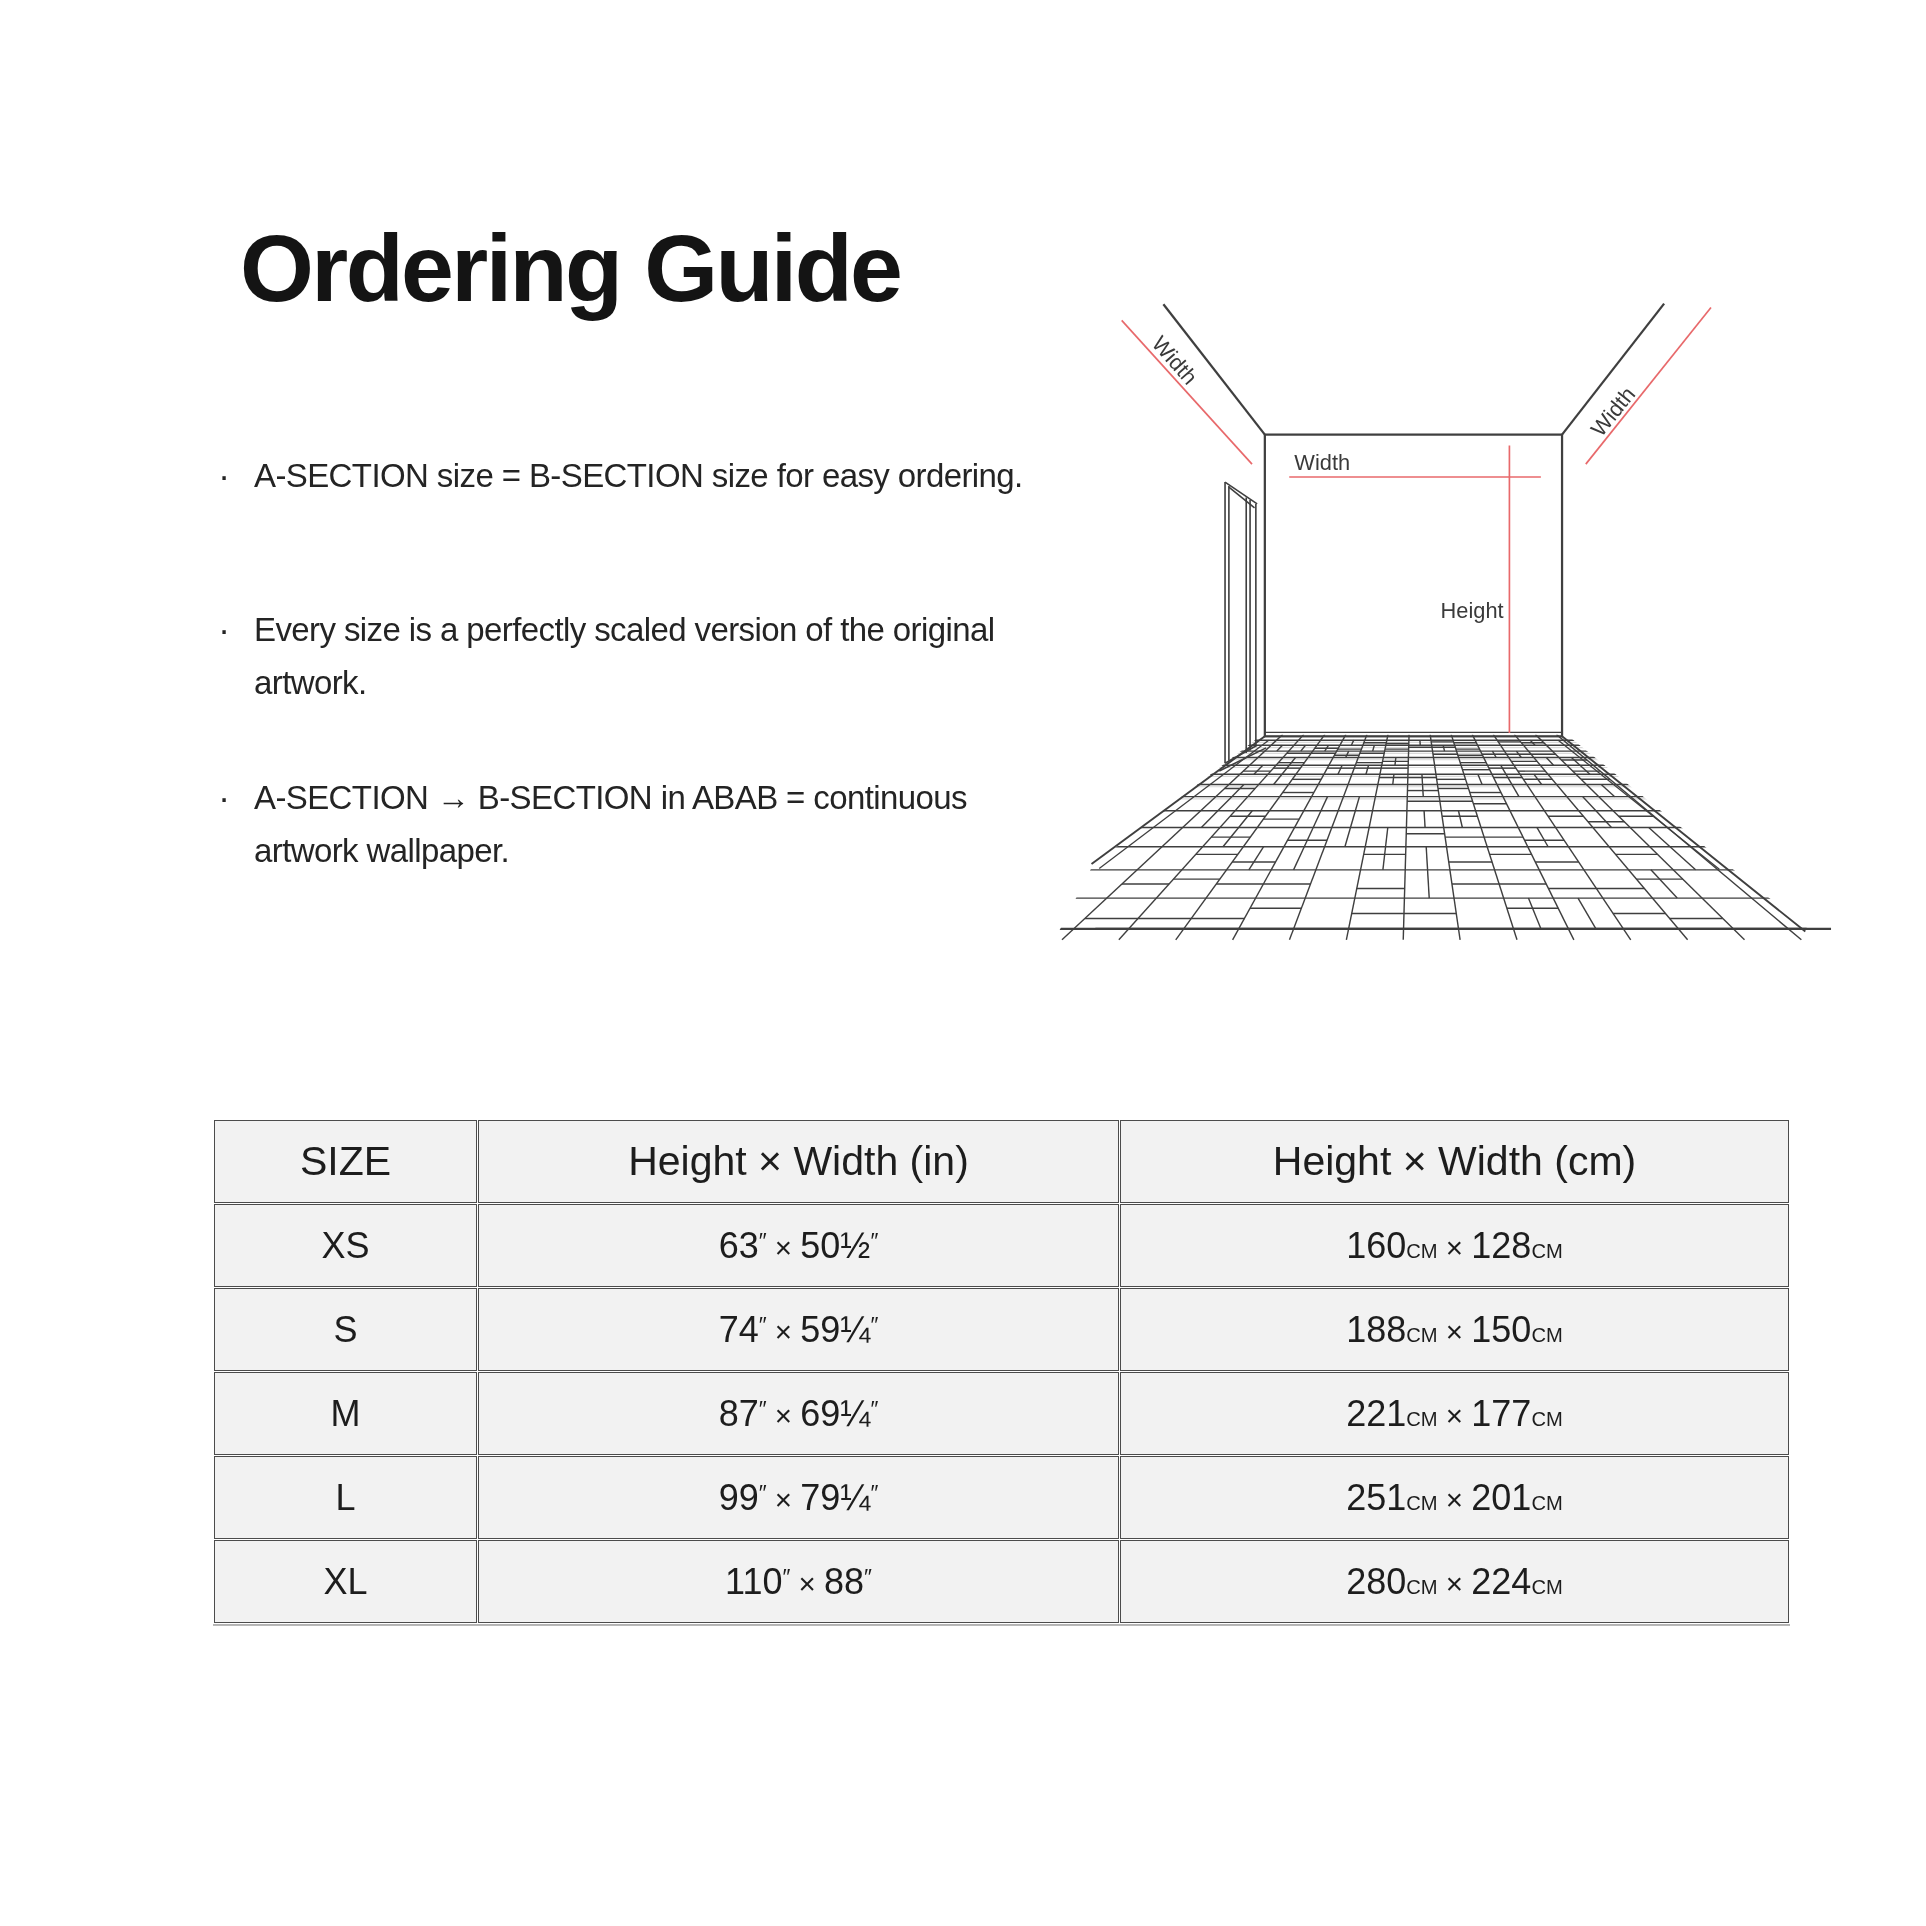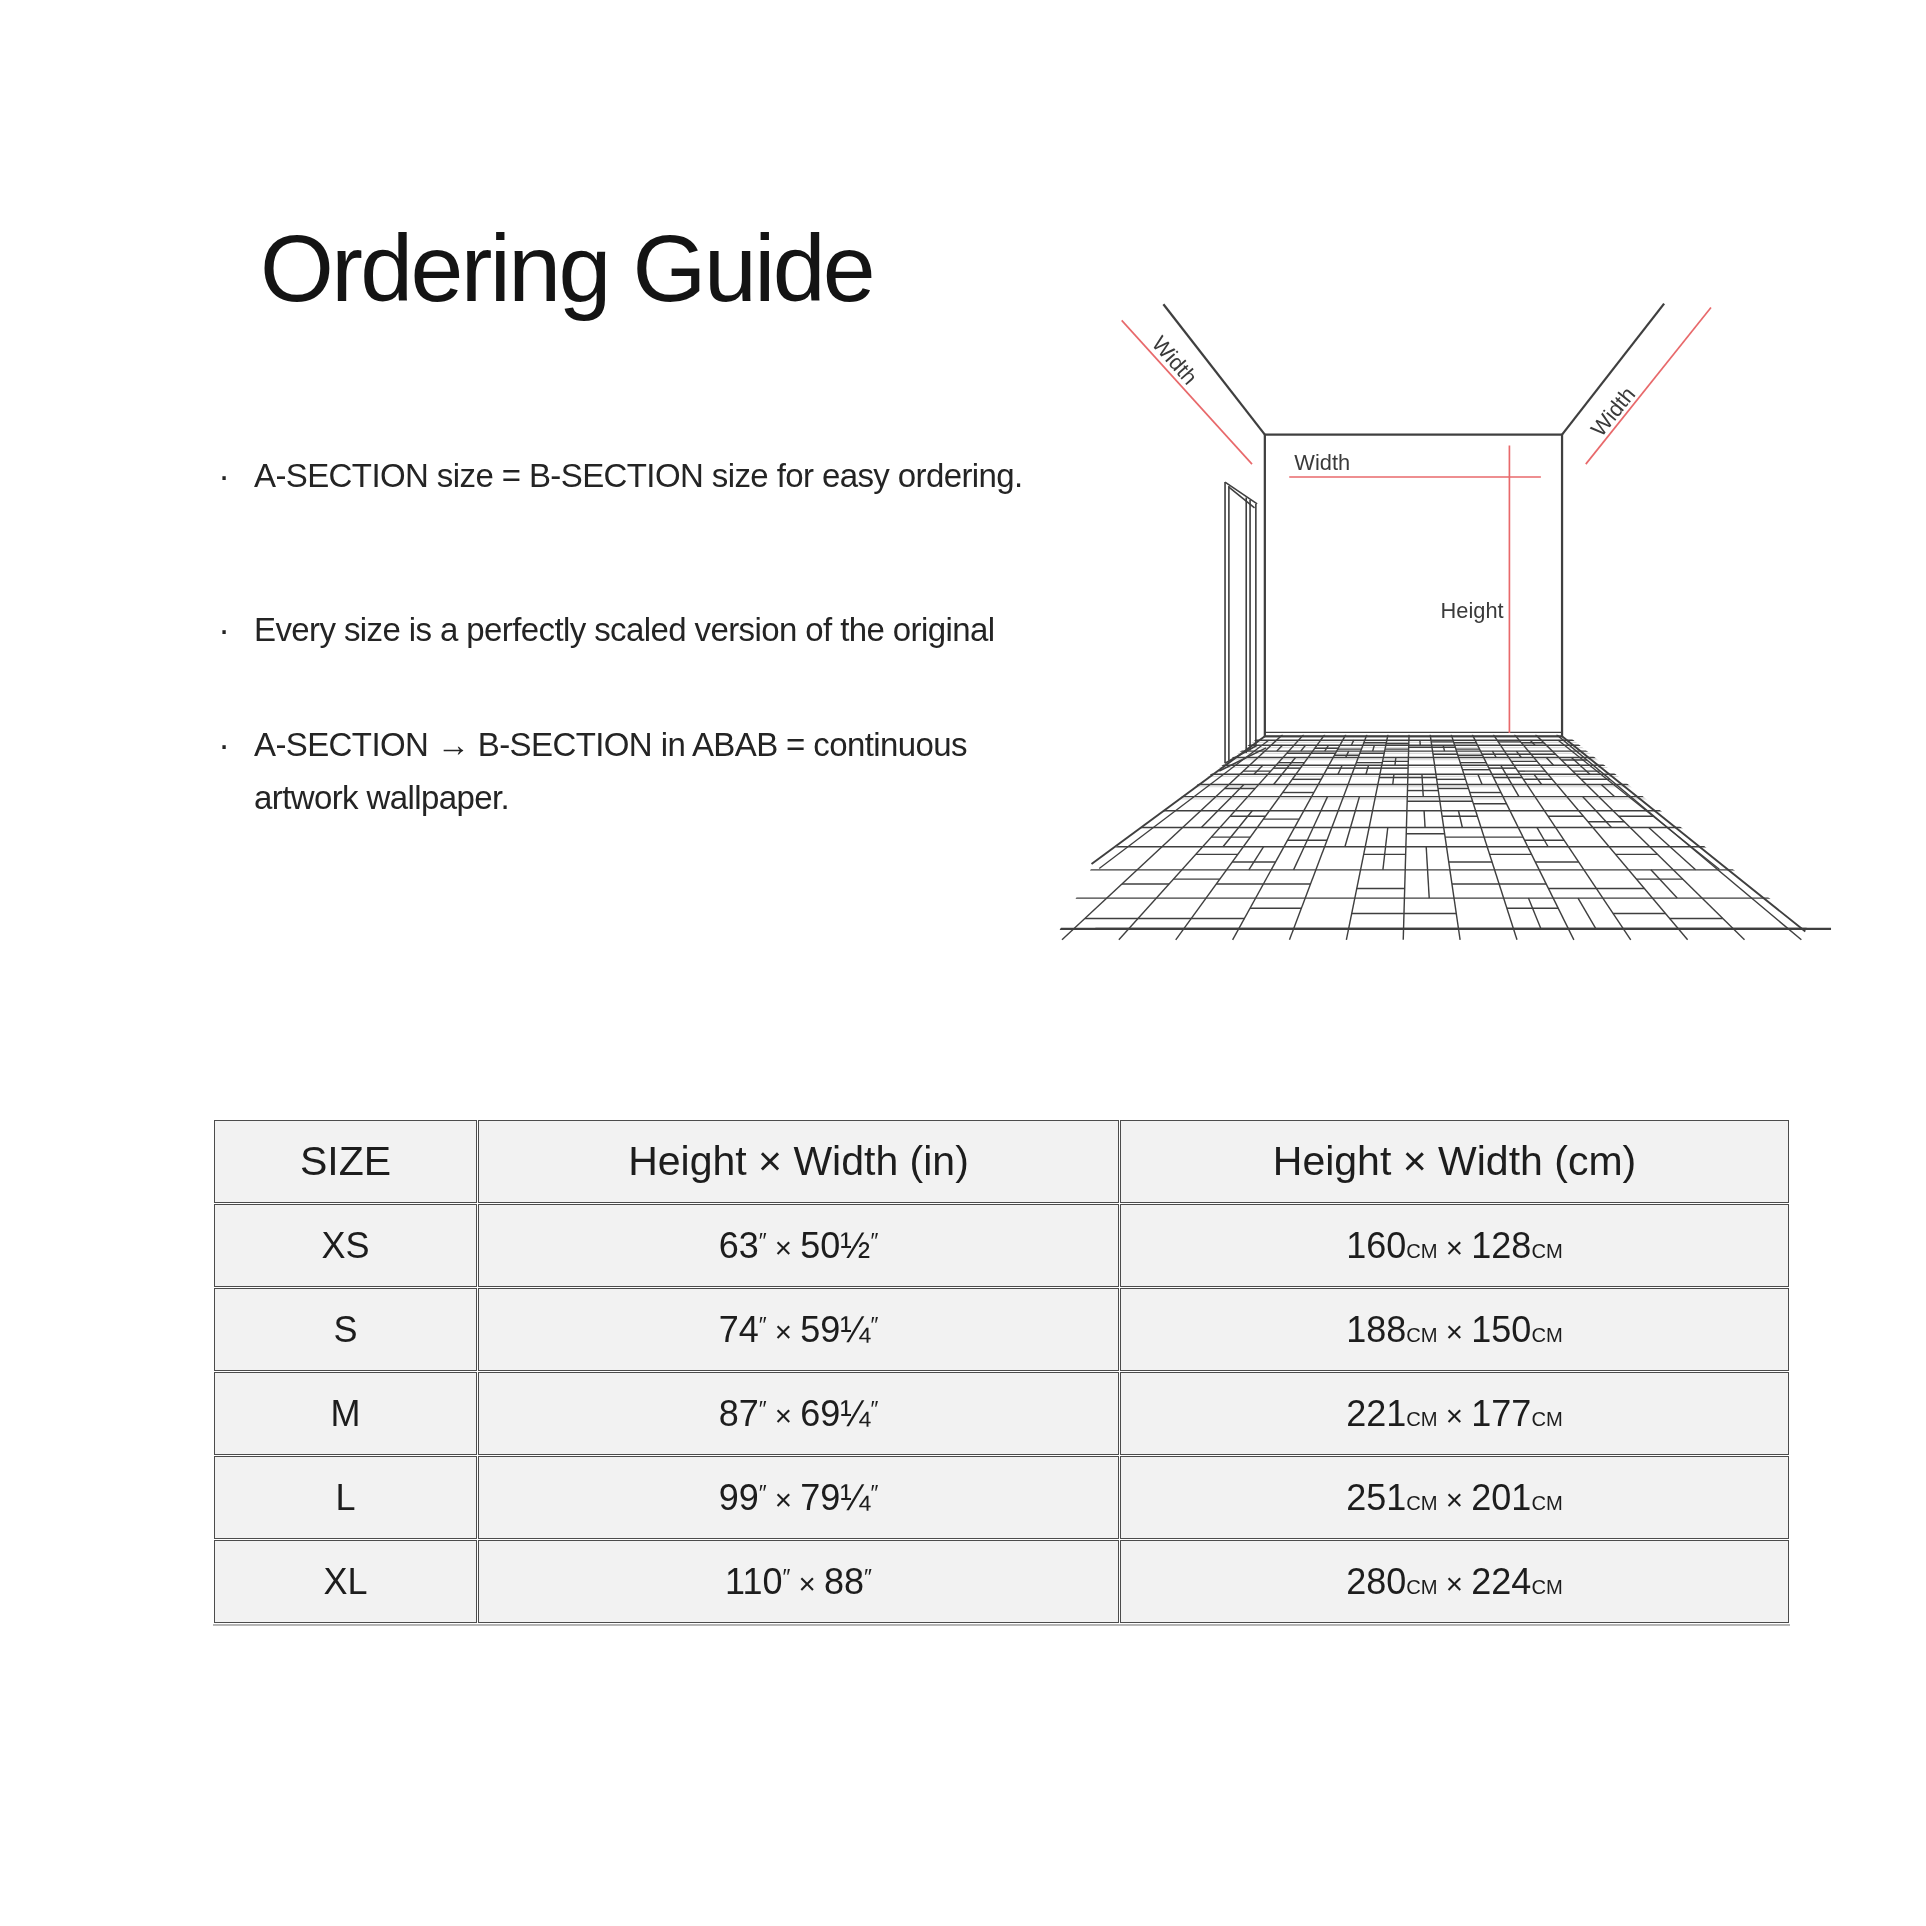--- a/index.html
+++ b/index.html
@@ -1,18 +1,18 @@
 <!DOCTYPE html>
 <html style="--accent: #e8696b; --line: #3f3f3f; --cellbg: #f2f2f2; --bordc: #4c4c4c;font-size:10.3px"><head>
 <meta charset="utf-8">
 <style>
   html,body{margin:0;padding:0;background:#fff;}
   .canvas{position:relative;width:1926px;height:1926px;background:#fff;overflow:hidden;
           font-family:"Liberation Sans",sans-serif;color:#1d1d1d;}
-  .title{position:absolute;left:260px;top:217px;font-size:95px;font-weight:400;
+  .title{position:absolute;left:240px;top:217px;font-size:95px;font-weight:700;
          letter-spacing:-2.6px;color:#141414;line-height:103px;white-space:nowrap;}
   .bullets{position:absolute;left:217px;top:449px;width:912px;}
   .bullet{position:relative;padding-left:37px;font-size:33px;letter-spacing:-0.6px;
           line-height:53px;color:#242424;}
   .bullet .dot{position:absolute;left:1.3px;top:0;font-size:35px;color:#242424;}
   .b2{margin-top:101px;} .b3{margin-top:62px;}
   .diagram{position:absolute;left:1053px;top:270px;width:796px;height:681px;}
   .diagram .ln{stroke:var(--line,#3f3f3f);fill:none;}
   .diagram .red{stroke:var(--accent,#e8696b);fill:none;stroke-width:2.6;}
   .diagram text{fill:#3a3a3a;font-size:34px;font-family:"Liberation Sans",sans-serif;}
@@ -35,20 +35,21 @@
   <div class="title">Ordering Guide</div>
 
   <div class="bullets" id="bullets">
       <div class="bullet">
         <span class="dot">·</span>
         <div>A-SECTION size = B-SECTION size for easy ordering.</div>
       </div>
       <div class="bullet b2">
         <span class="dot">·</span>
         <div>Every size is a perfectly scaled version of the original</div>
+        <div>artwork.</div>
       </div>
       <div class="bullet b3">
         <span class="dot">·</span>
         <div>A-SECTION → B-SECTION in ABAB = continuous</div>
         <div>artwork wallpaper.</div>
       </div>
     </div>
 
   <svg class="diagram" viewBox="1640 420 1240 1060">
     <defs>

